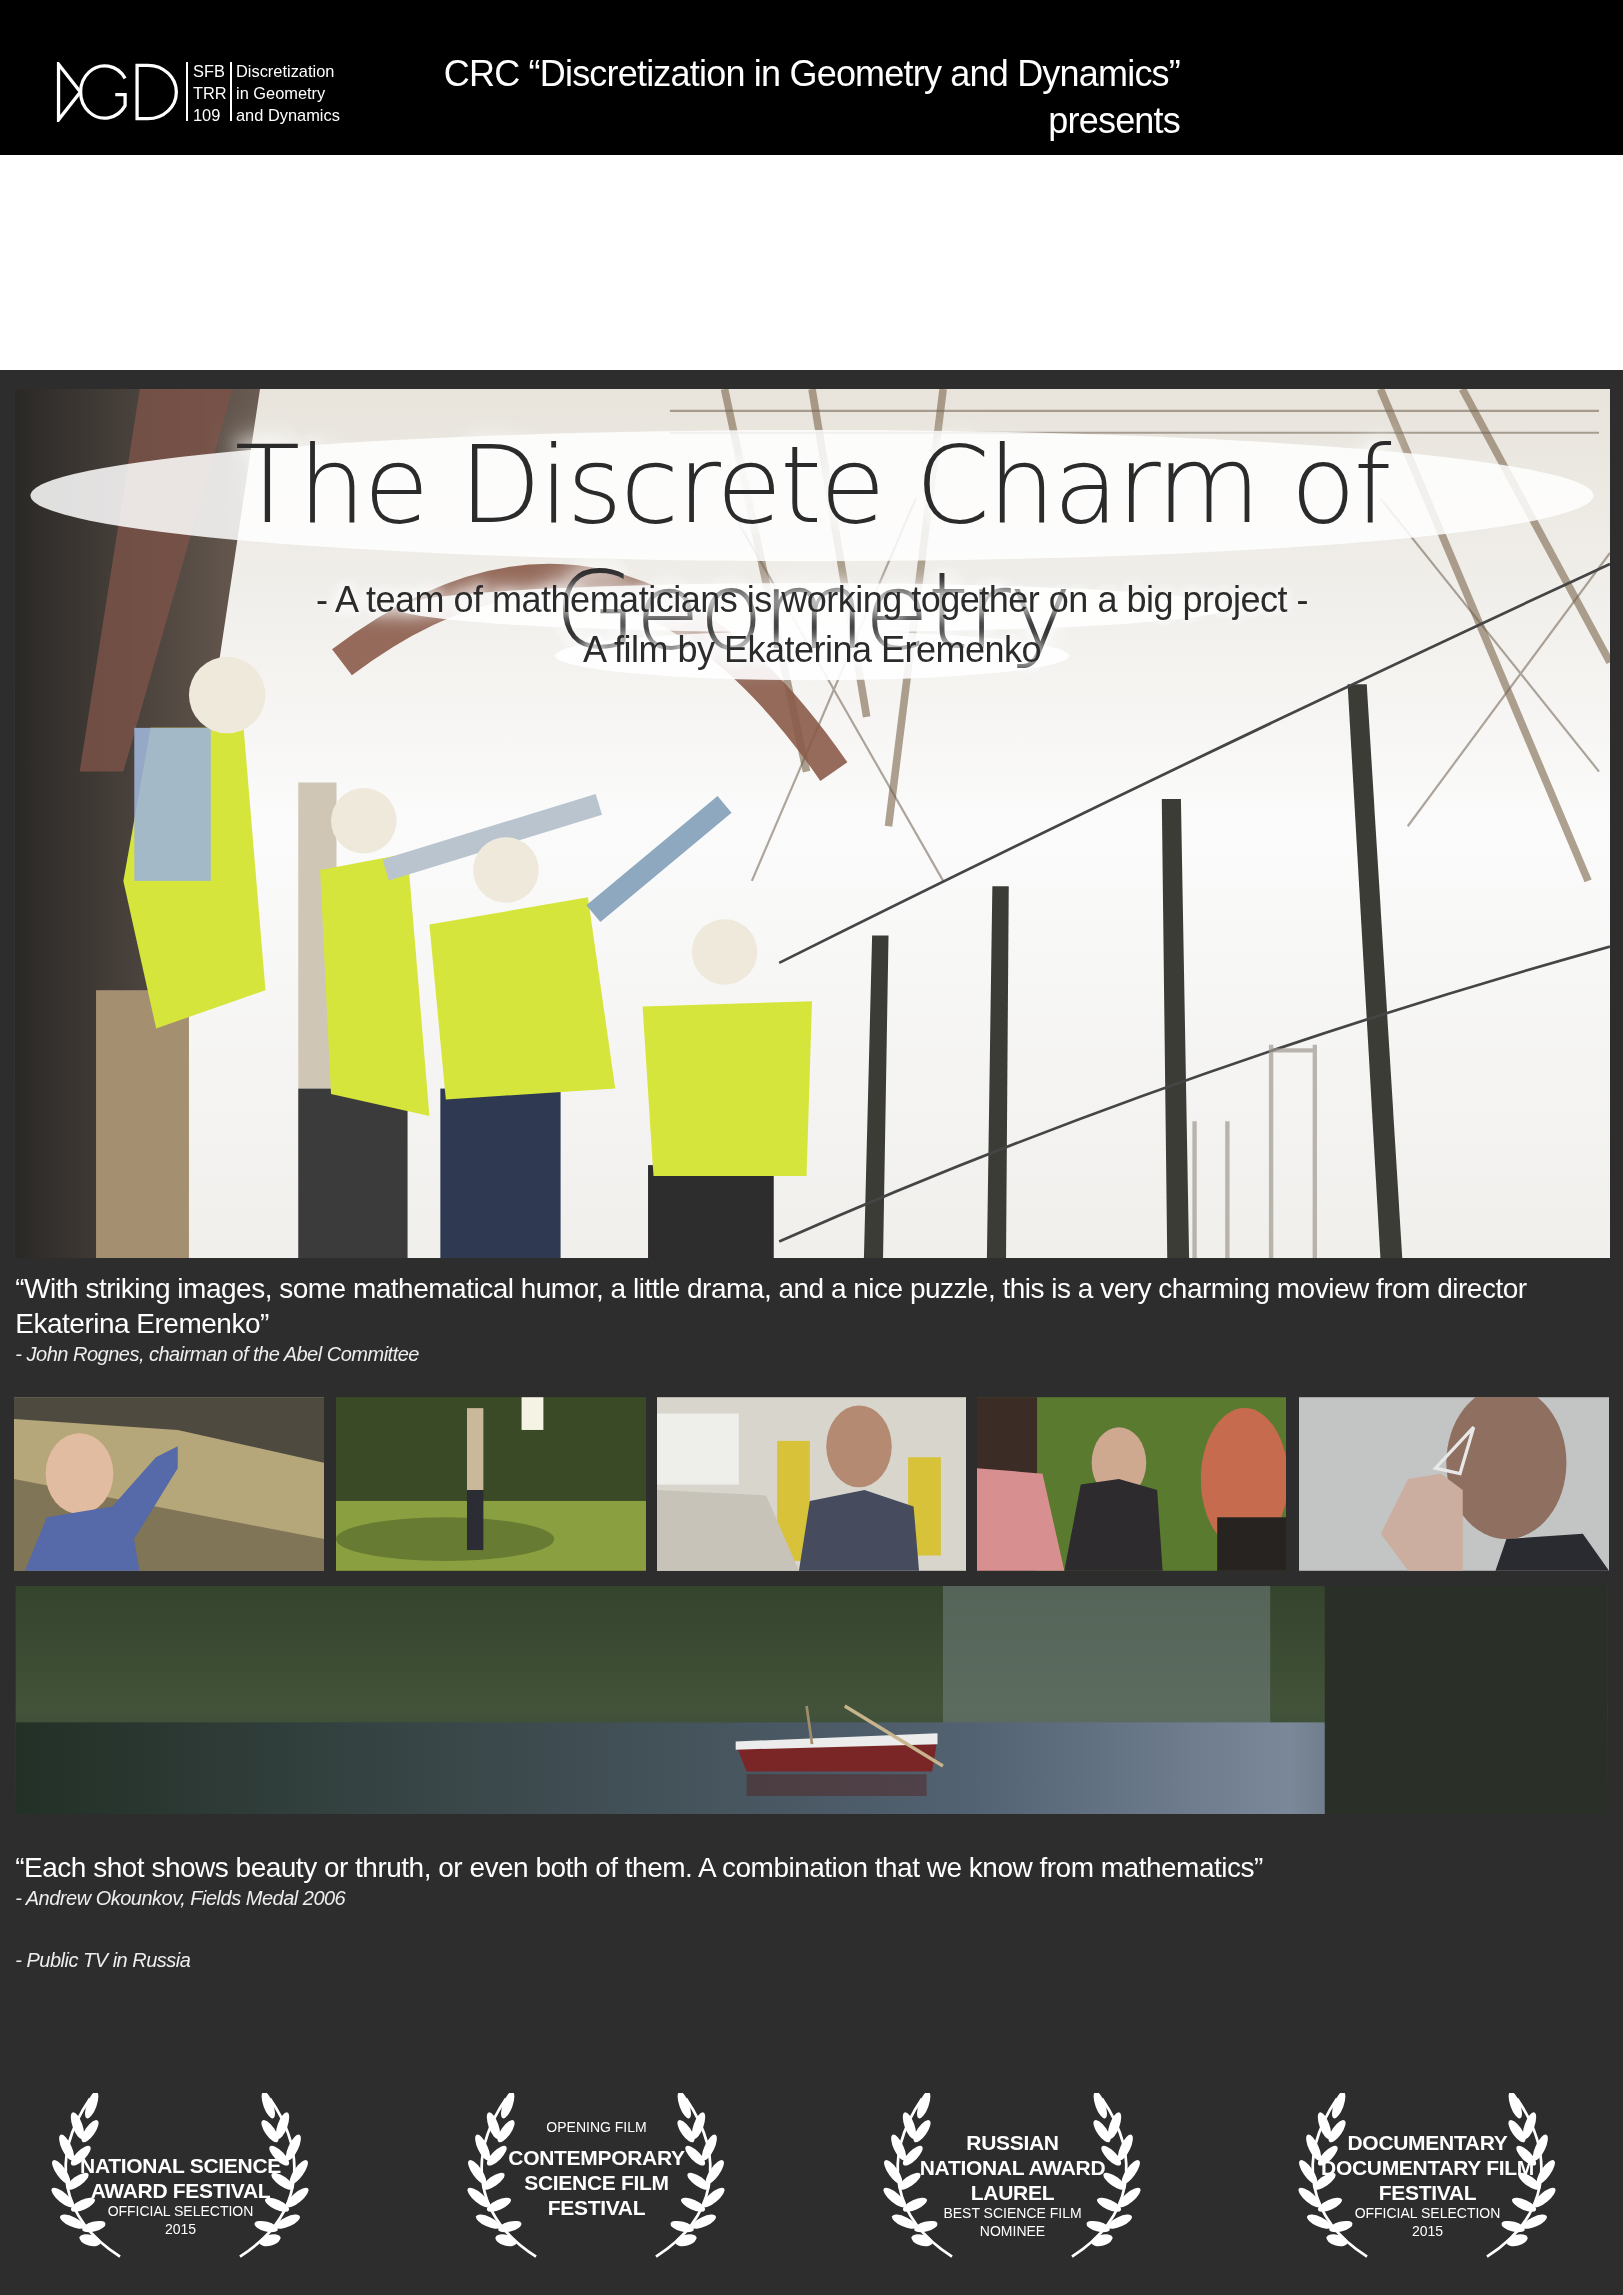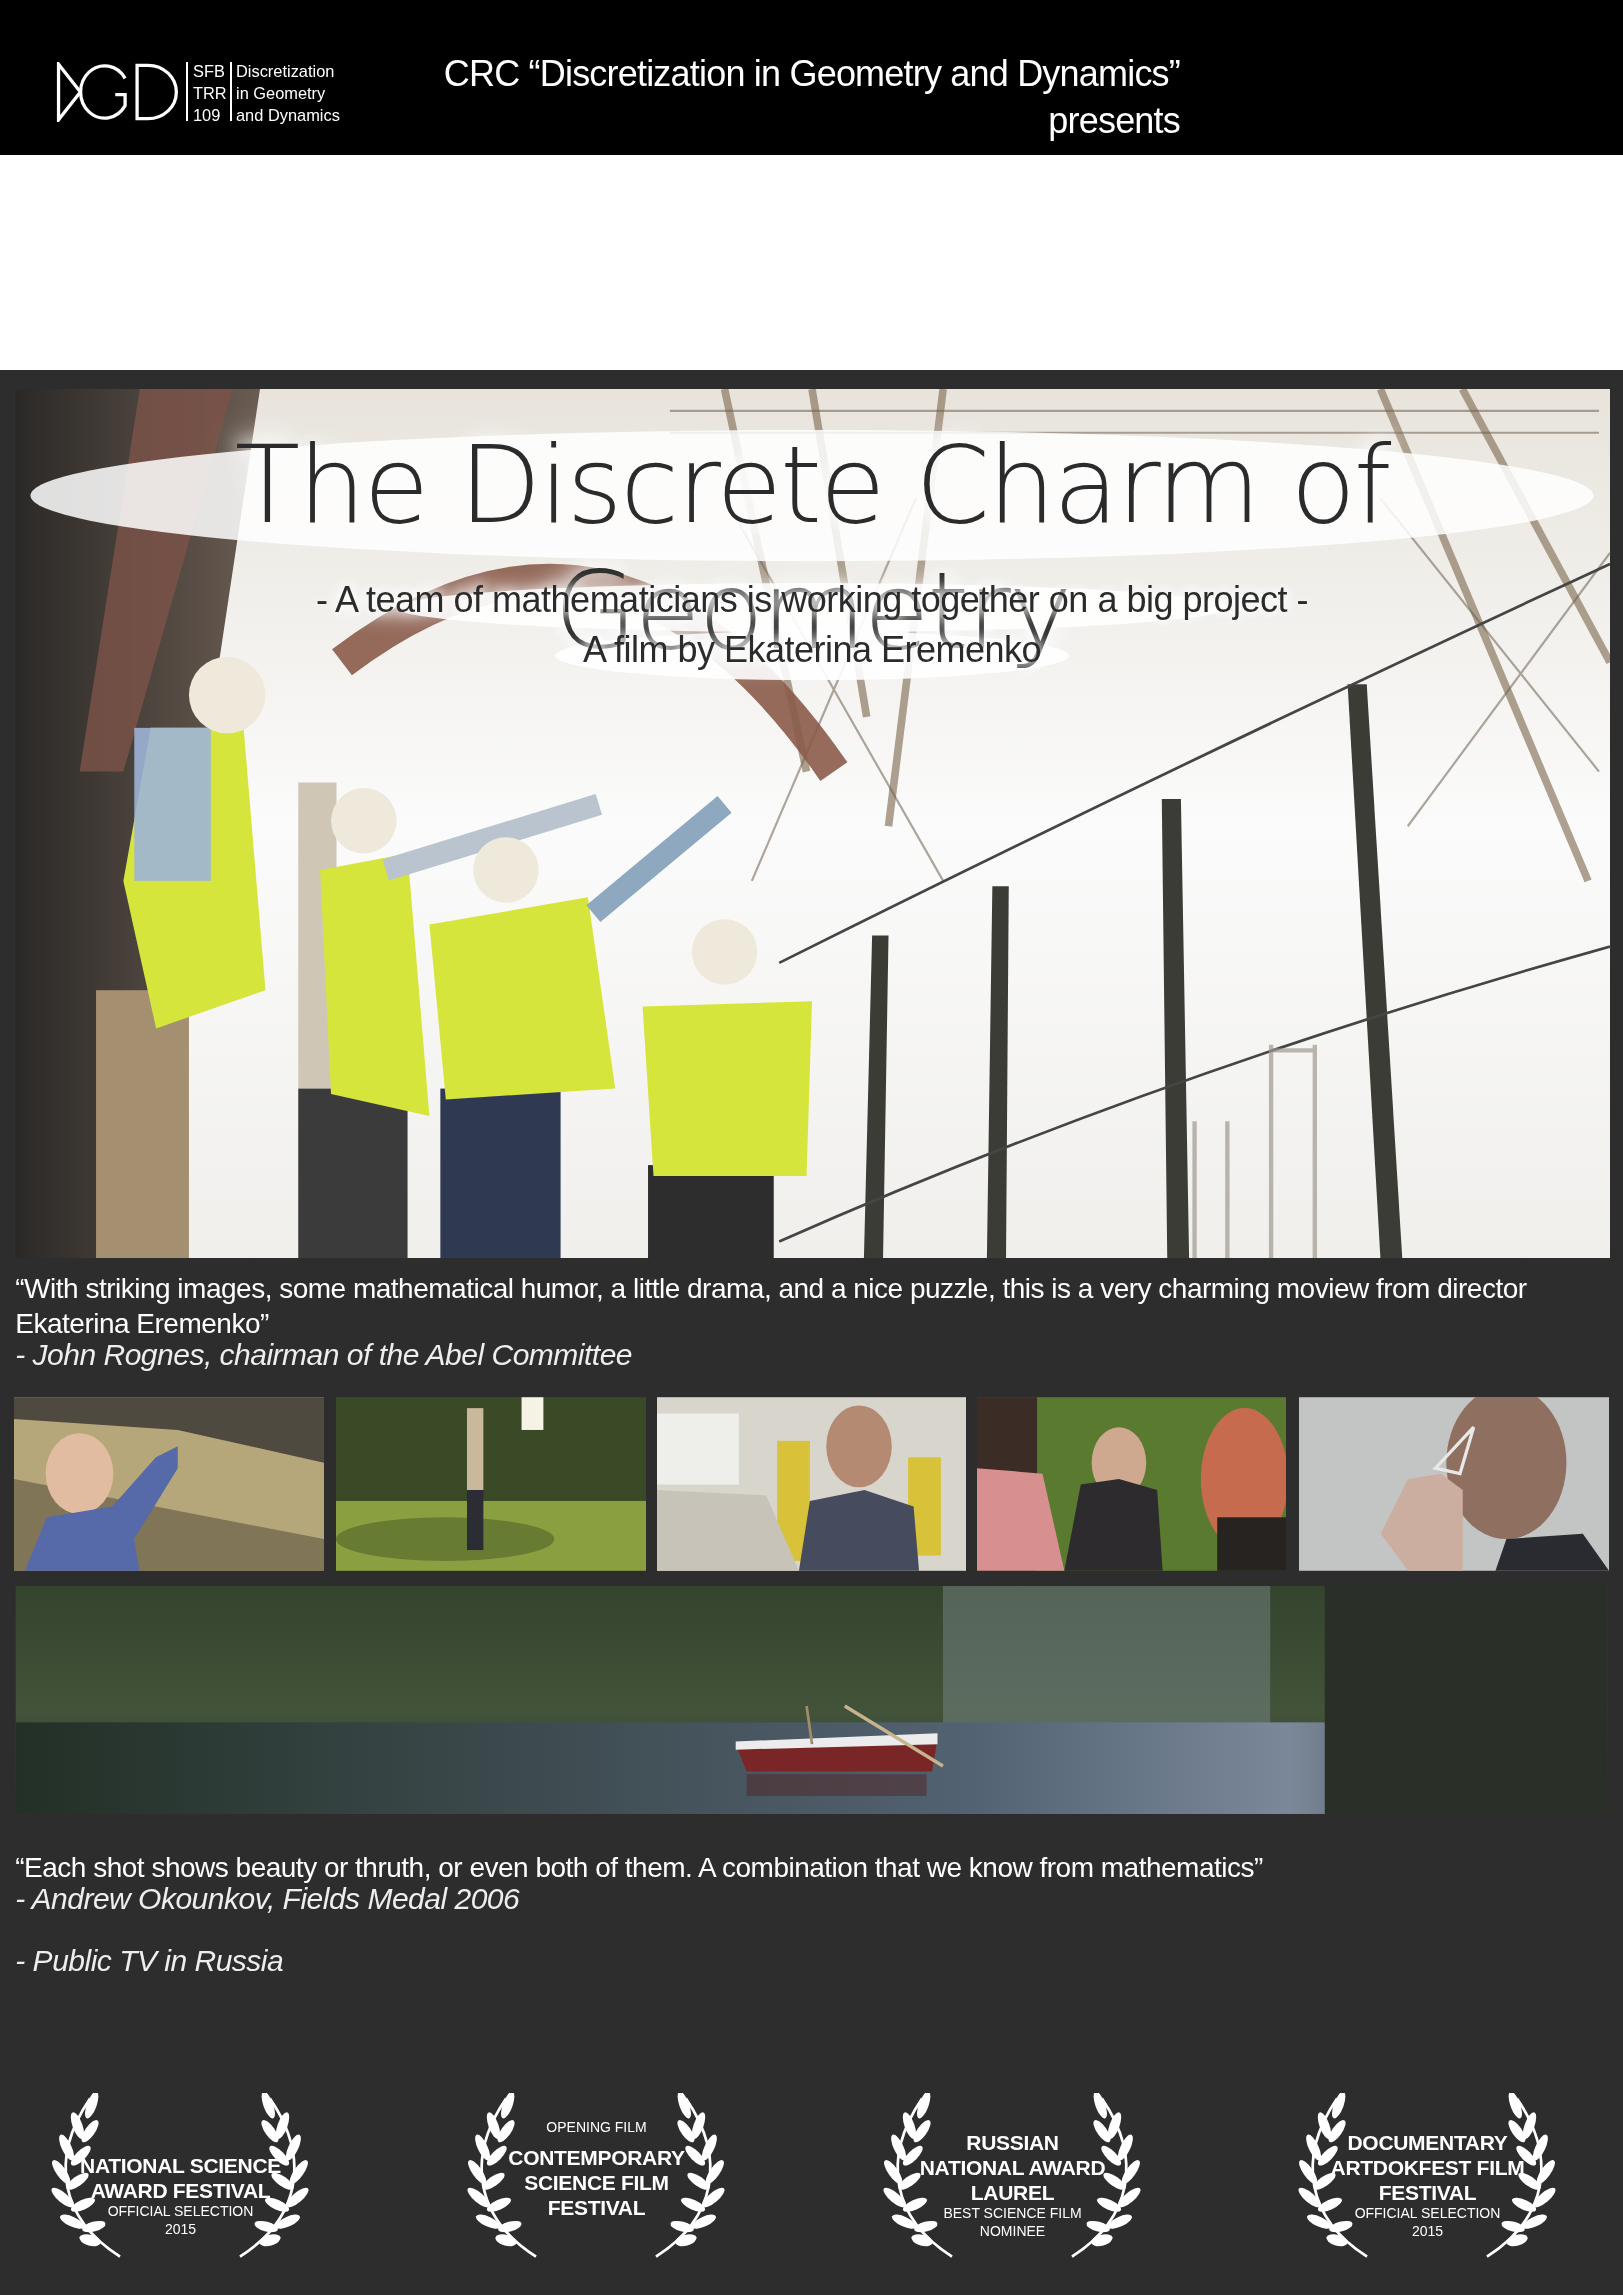--- a/index.html
+++ b/index.html
@@ -24,21 +24,21 @@
           background: linear-gradient(180deg, #d9d3c7 0%, #efefef 30%, #ffffff 55%, #e8e6e0 100%); text-decoration: underline; }
   .hero svg { position: absolute; left: 0; top: 0; }
   .hero-title { position: absolute; left: 0; top: 33px; width: 1596px; text-align: center; font-family: "DejaVu Sans", sans-serif; font-weight: 300; font-size: 107px; line-height: 126px; color: #2b2b2b; letter-spacing: -2.2px;
                 text-shadow: 0 0 16.4px #fff, 0 0 22px #fff, 0 0 33px #fff, 0 0 44px #fff; }
   .hero-tagline { position: absolute; left: 0; top: 186px; width: 1596px; text-align: center; font-family: "Liberation Sans", sans-serif; font-size: 36px; line-height: 50px; color: #2b2b2b; letter-spacing: -0.5px;
                   text-shadow: 0 0 11px #fff, 0 0 16.4px #fff, 0 0 22px #fff, 0 0 27px #fff; }
 
   
   .quote { position: absolute; left: 15.3px; width: 1601px; font-family: "Liberation Sans", sans-serif; color: #fff; }
   .quote-text { font-size: 28px; line-height: 35px; letter-spacing: -0.5px; }
-  .quote-attr { font-size: 30px; line-height: 27px; font-style: italic; letter-spacing: -0.5px; color: #eeeeee; }
+  .quote-attr { font-size: 20px; line-height: 27px; font-style: italic; letter-spacing: -0.5px; color: #eeeeee; }
 
   
   .thumb { position: absolute; top: 1397px; height: 174px; overflow: hidden; }
   .thumb svg { display: block; }
   .panorama { position: absolute; left: 14px; top: 1586px; width: 1595px; height: 228px; overflow: hidden; }
 
   
   .laurel { position: absolute; top: 2093px; width: 284px; height: 169px; }
   .laurel svg { position: absolute; left: 0; top: 0; }
   .laurel-text { position: absolute; left: 33px; width: 219px; text-align: center; font-family: "Liberation Sans", sans-serif; color: #fff; }
@@ -313,19 +313,19 @@
   </div>
 </div>
 
 <div class="laurel" style="left:1285px;">
   <svg width="284" height="169" viewBox="0 0 520 310">
     <use href="#lw"></use>
     <use href="#lw" transform="translate(520,0) scale(-1,1)"></use>
   </svg>
   <div class="laurel-text" style="top:37px;">
     <div class="lt-big">DOCUMENTARY</div>
-    <div class="lt-big">ARTDOKFEST FILM</div>
+    <div class="lt-big">DOCUMENTARY FILM</div>
     <div class="lt-big">FESTIVAL</div>
     <div class="lt-small">OFFICIAL SELECTION</div>
     <div class="lt-small">2015</div>
   </div>
 </div>
 
 
 </body></html>

